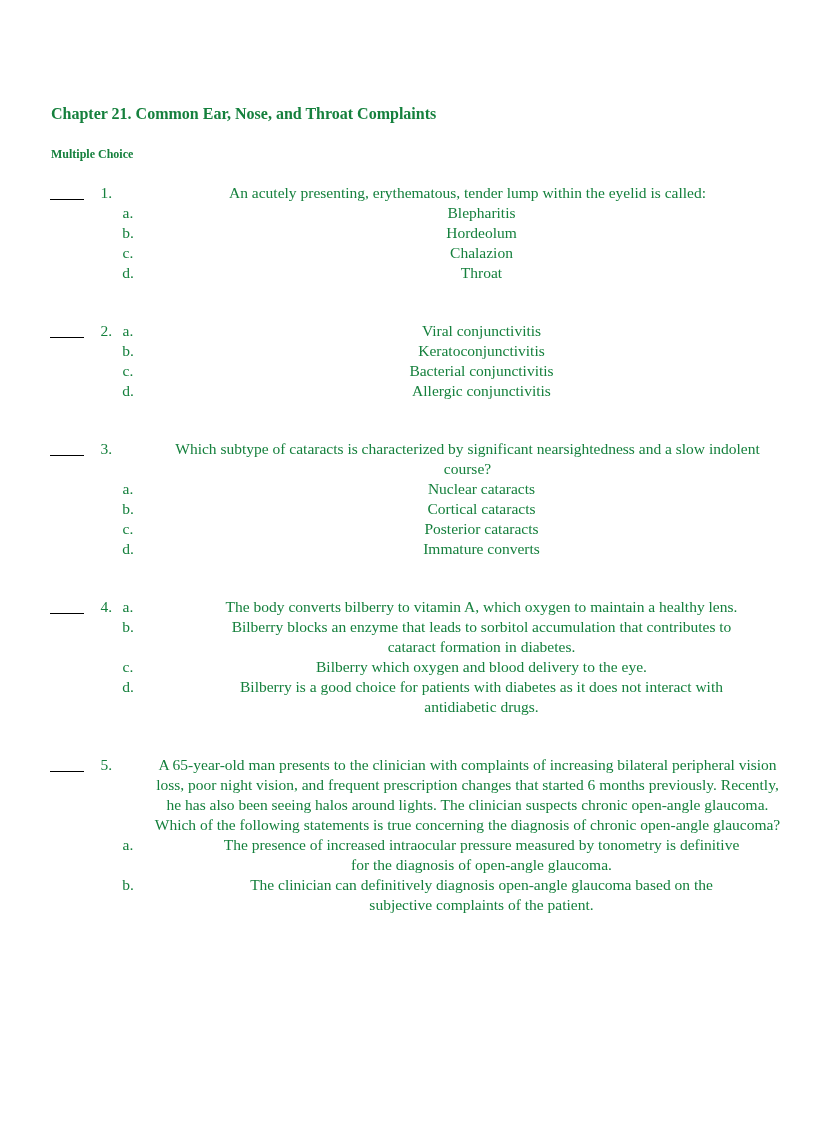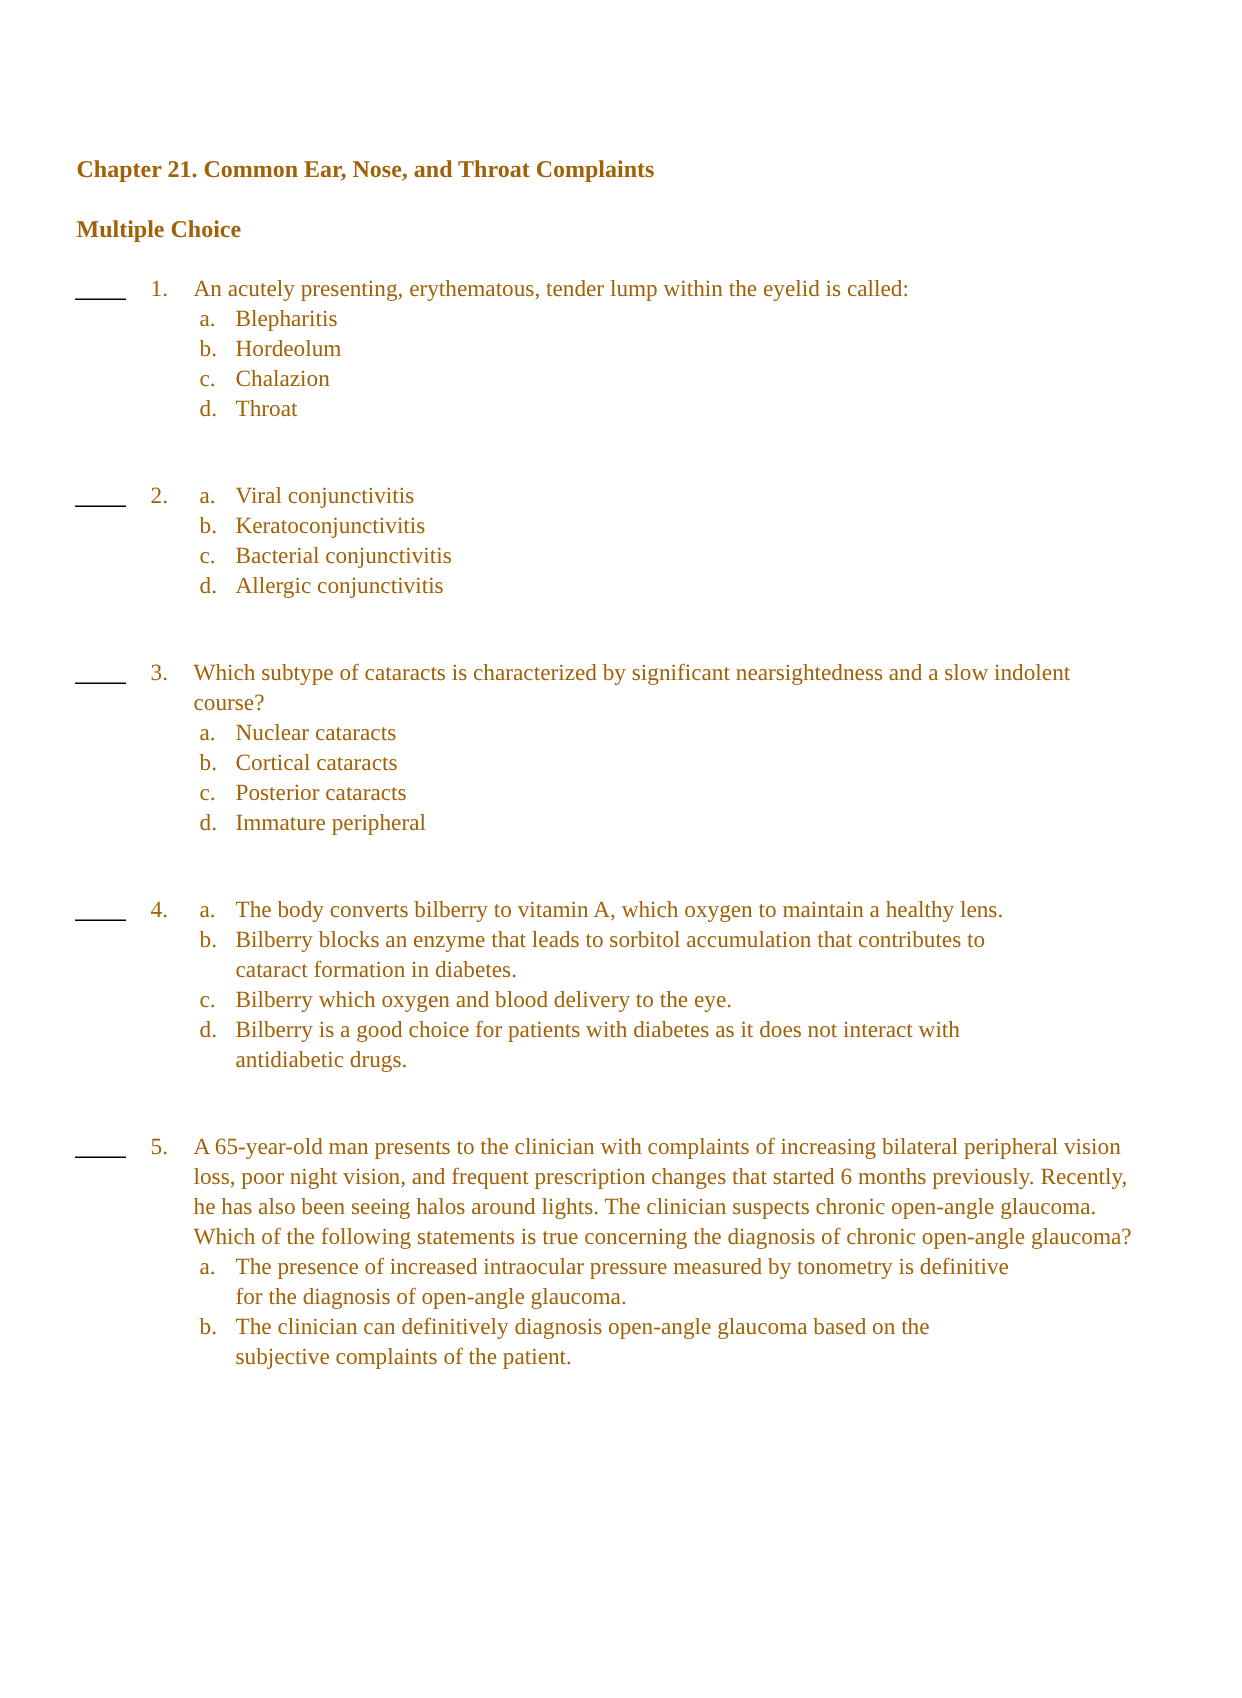--- a/index.html
+++ b/index.html
@@ -2,39 +2,39 @@
 <html><head>
 <meta charset="utf-8">
 <style>
   * { margin: 0; padding: 0; box-sizing: border-box; }
   html, body { background: #ffffff; }
   .page {
     position: relative;
     width: 828px;
     height: 1132px;
     background: #ffffff;
-    color: #a16207;
+    color: #15803d;
     font-family: "Liberation Serif", serif;
     font-size: 15.5px;
     line-height: 20px;
     overflow: hidden;
   }
   .content {
     position: absolute;
     left: 51px;
     top: 104px;
     width: 772px;
   }
   .doc-title {
     font-weight: bold;
     font-size: 16px;
   }
   .section-title {
     font-weight: bold;
-    font-size: 16px;
+    font-size: 12px;
     margin-top: 20px;
   }
   .instruction {
     font-style: italic;
   }
   .questions { margin-top: 19px; }
   .question {
     display: flex;
     align-items: flex-start;
     margin-bottom: 38px;
@@ -45,21 +45,21 @@
     margin-left: -1px;
     border-bottom: 1.5px solid #000;
   }
   .q-number {
     flex: 0 0 28px;
     text-align: right;
   }
   .q-body {
     flex: 1;
     min-width: 0;
-    margin-left: 17px;
+    text-align: center;
   }
   .q-stem { white-space: pre-line; }
   .option {
     display: flex;
     align-items: flex-start;
     padding-left: 4px;
   }
   .opt-letter { flex: 0 0 24px; }
   .opt-text {
     flex: 1;
@@ -142,21 +142,21 @@
             <div class="option">
               <span class="opt-letter">b.</span>
               <span class="opt-text">Cortical cataracts</span>
             </div>
             <div class="option">
               <span class="opt-letter">c.</span>
               <span class="opt-text">Posterior cataracts</span>
             </div>
             <div class="option">
               <span class="opt-letter">d.</span>
-              <span class="opt-text">Immature peripheral</span>
+              <span class="opt-text">Immature converts</span>
             </div>
           </div>
         </div>
       </div>
 
       <div class="question">
         <span class="answer-blank"></span>
         <span class="q-number">4.</span>
         <div class="q-body">
           <div class="options">

